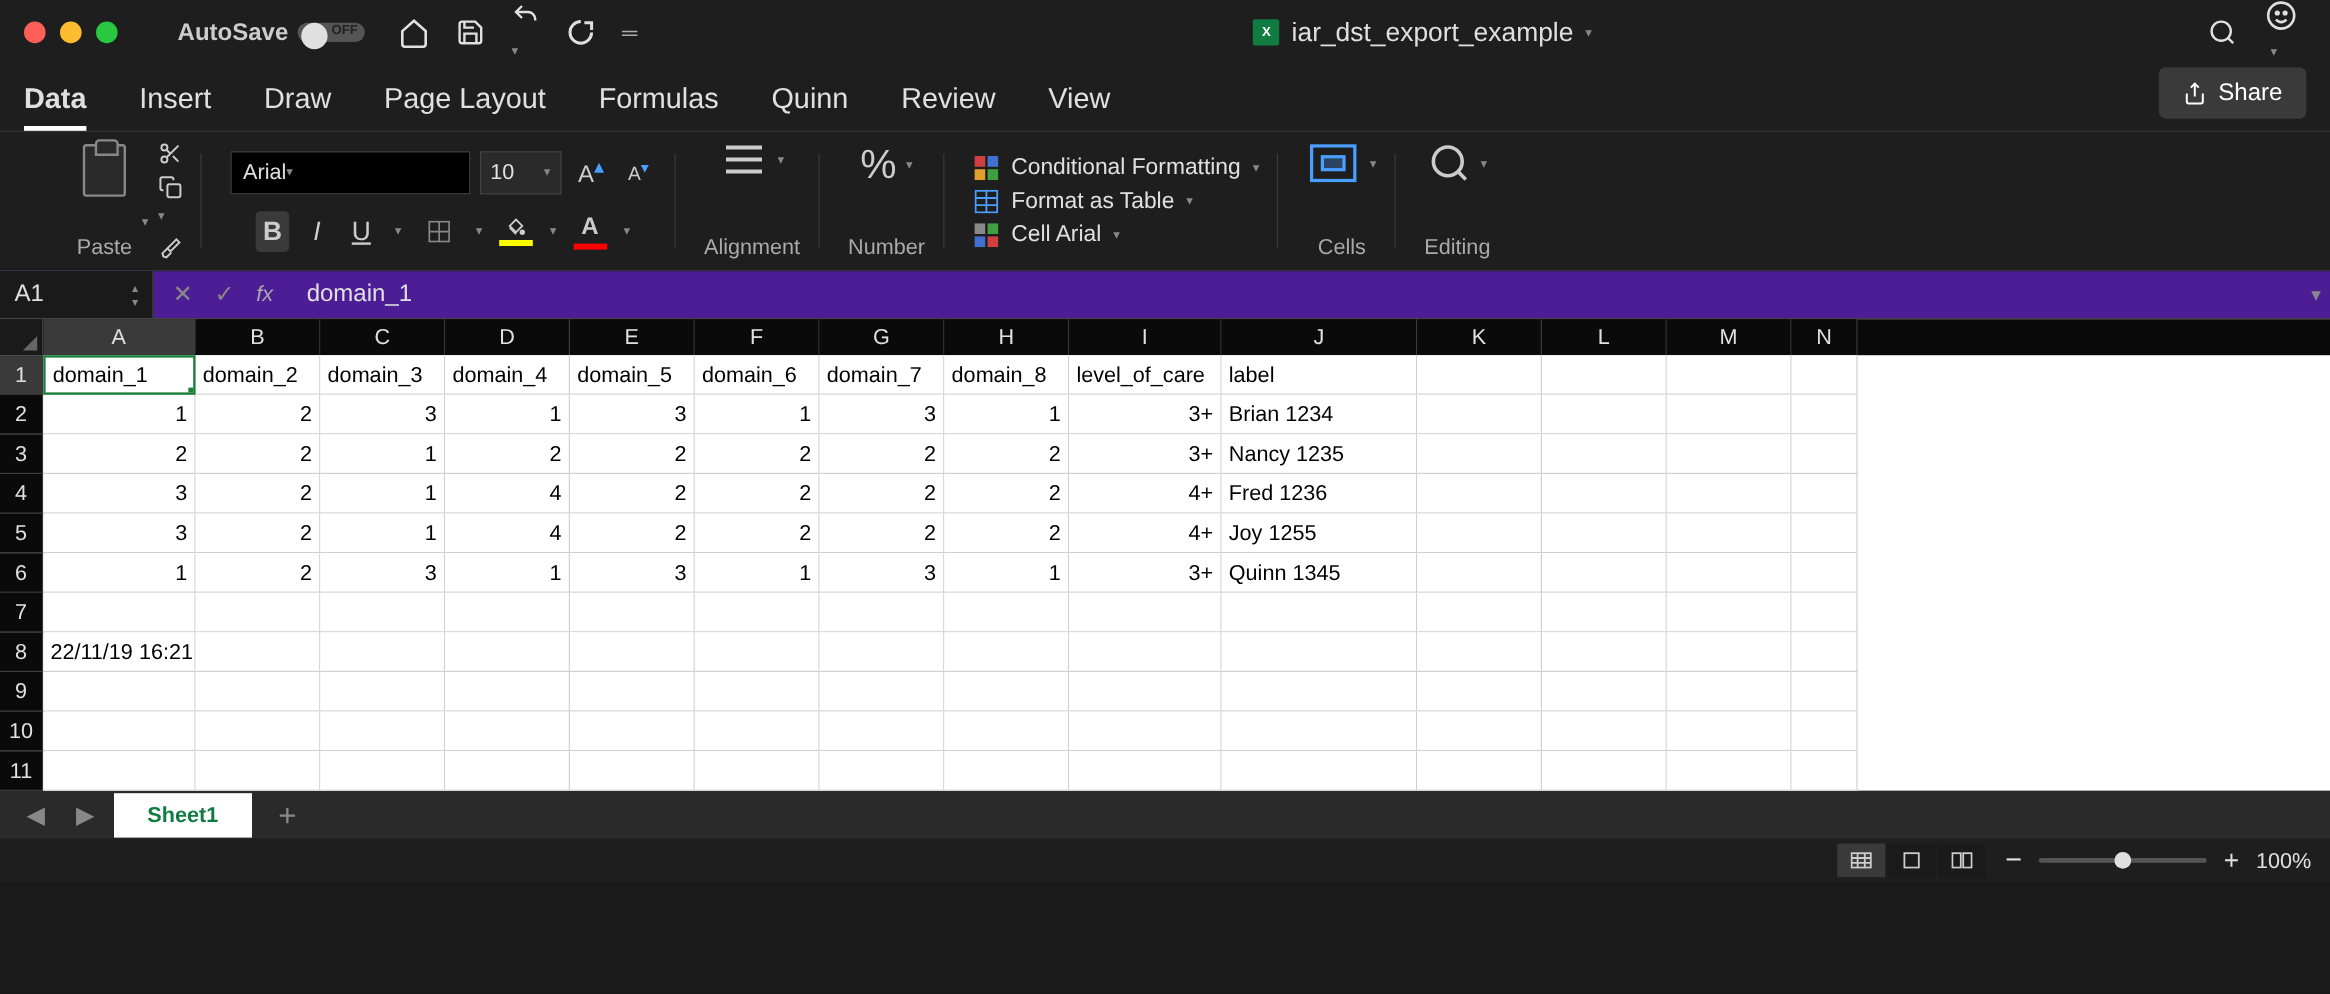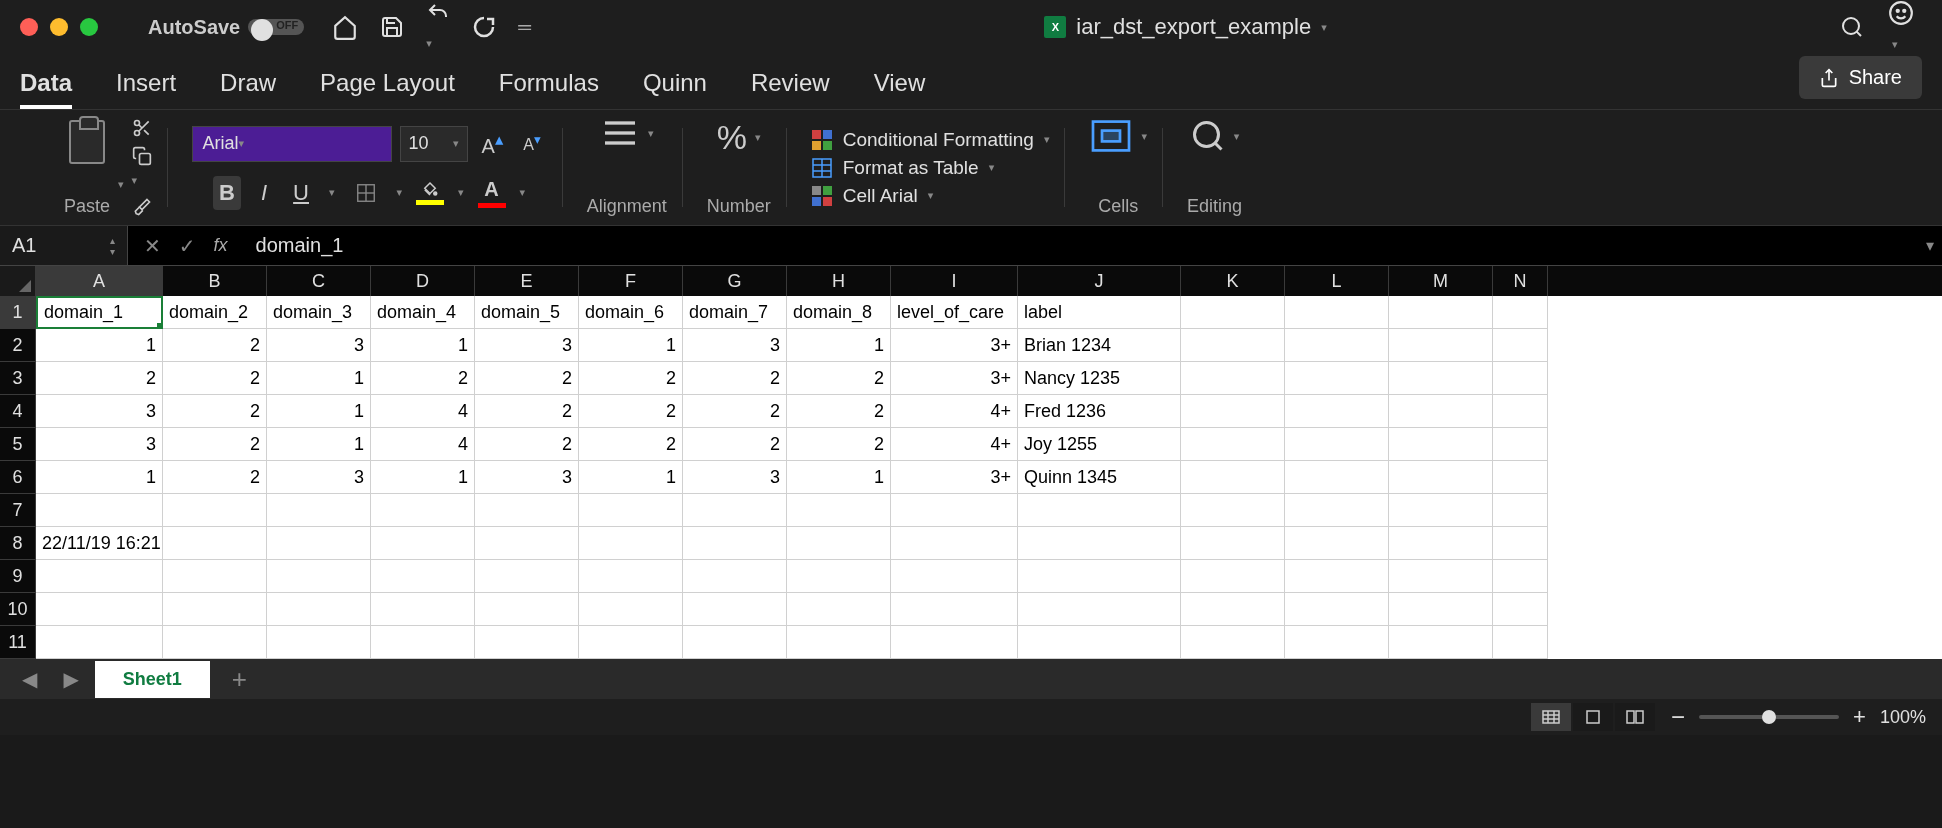--- a/index.html
+++ b/index.html
@@ -39,41 +39,41 @@
 .ribbon-label { color: #aaa; font-size: 18px; margin-top: auto; }
 .paste-wrap { display: flex; gap: 8px; }
 .paste-main { display: flex; flex-direction: column; align-items: center; gap: 4px; margin-left: 28px; }
 .paste-icon { width: 42px; height: 48px; position: relative; }
 .clipboard { width: 36px; height: 44px; border: 2px solid #888; border-radius: 3px; position: absolute; left: 3px; top: 2px; background: #2a2a2a; }
 .clipboard::before { content: ''; position: absolute; top: -6px; left: 8px; width: 16px; height: 10px; border: 2px solid #888; border-radius: 4px 4px 0 0; background: #2a2a2a; }
 .paste-side { display: flex; flex-direction: column; gap: 8px; justify-content: center; }
 .mini-icon { color: #ccc; font-size: 20px; cursor: pointer; }
 
 .font-row { display: flex; gap: 8px; align-items: center; }
-.font-name { width: 200px; height: 36px; background: #4c1d95; border: 1px solid #444; color: #e0e0e0; padding: 0 10px; font-size: 18px; display: flex; align-items: center; }
+.font-name { width: 200px; height: 36px; background: #000000; border: 1px solid #444; color: #e0e0e0; padding: 0 10px; font-size: 18px; display: flex; align-items: center; }
 .font-size { width: 68px; height: 36px; background: #2a2a2a; border: 1px solid #444; color: #e0e0e0; padding: 0 8px; font-size: 18px; display: flex; align-items: center; justify-content: space-between; }
 .font-btn-row { display: flex; gap: 14px; align-items: center; margin-top: 10px; }
 .font-btn { color: #ccc; font-size: 22px; cursor: pointer; padding: 4px 6px; }
 .font-btn.bold { font-weight: 900; background: #3a3a3a; border-radius: 4px; }
 .font-btn.underline { text-decoration: underline; }
 .color-btn { display: flex; flex-direction: column; align-items: center; gap: 2px; }
 .color-swatch { width: 28px; height: 5px; }
 
 .align-icon { font-size: 26px; color: #ccc; }
 .number-icon { font-size: 34px; color: #ccc; }
 
 .styles-col { display: flex; flex-direction: column; gap: 6px; }
 .styles-item { display: flex; align-items: center; gap: 10px; color: #e0e0e0; font-size: 19px; cursor: pointer; }
 .styles-icon { width: 22px; height: 22px; display: inline-flex; align-items: center; justify-content: center; }
 
 .cells-icon, .editing-icon, .ideas-icon { font-size: 36px; color: #ccc; }
 .ideas-icon { color: #2b7cd3; }
 
 
-.formula-bar { height: 40px; background: #000000; display: flex; align-items: center; border-bottom: 1px solid #444; }
+.formula-bar { height: 40px; background: #4c1d95; display: flex; align-items: center; border-bottom: 1px solid #444; }
 .name-box { width: 128px; height: 100%; background: #1a1a1a; color: #e0e0e0; display: flex; align-items: center; padding: 0 12px; font-size: 20px; border-right: 1px solid #444; justify-content: space-between; }
 .name-spinner { display: flex; flex-direction: column; gap: 0; font-size: 10px; color: #888; }
 .fb-icons { display: flex; gap: 18px; padding: 0 16px; align-items: center; }
 .fb-icon { color: #888; font-size: 20px; }
 .fx { color: #aaa; font-style: italic; font-size: 18px; }
 .formula-input { flex: 1; color: #e0e0e0; font-size: 20px; padding: 0 12px; }
 .formula-expand { width: 24px; color: #888; text-align: center; }
 
 
 .grid-wrap { background: #fff; }

